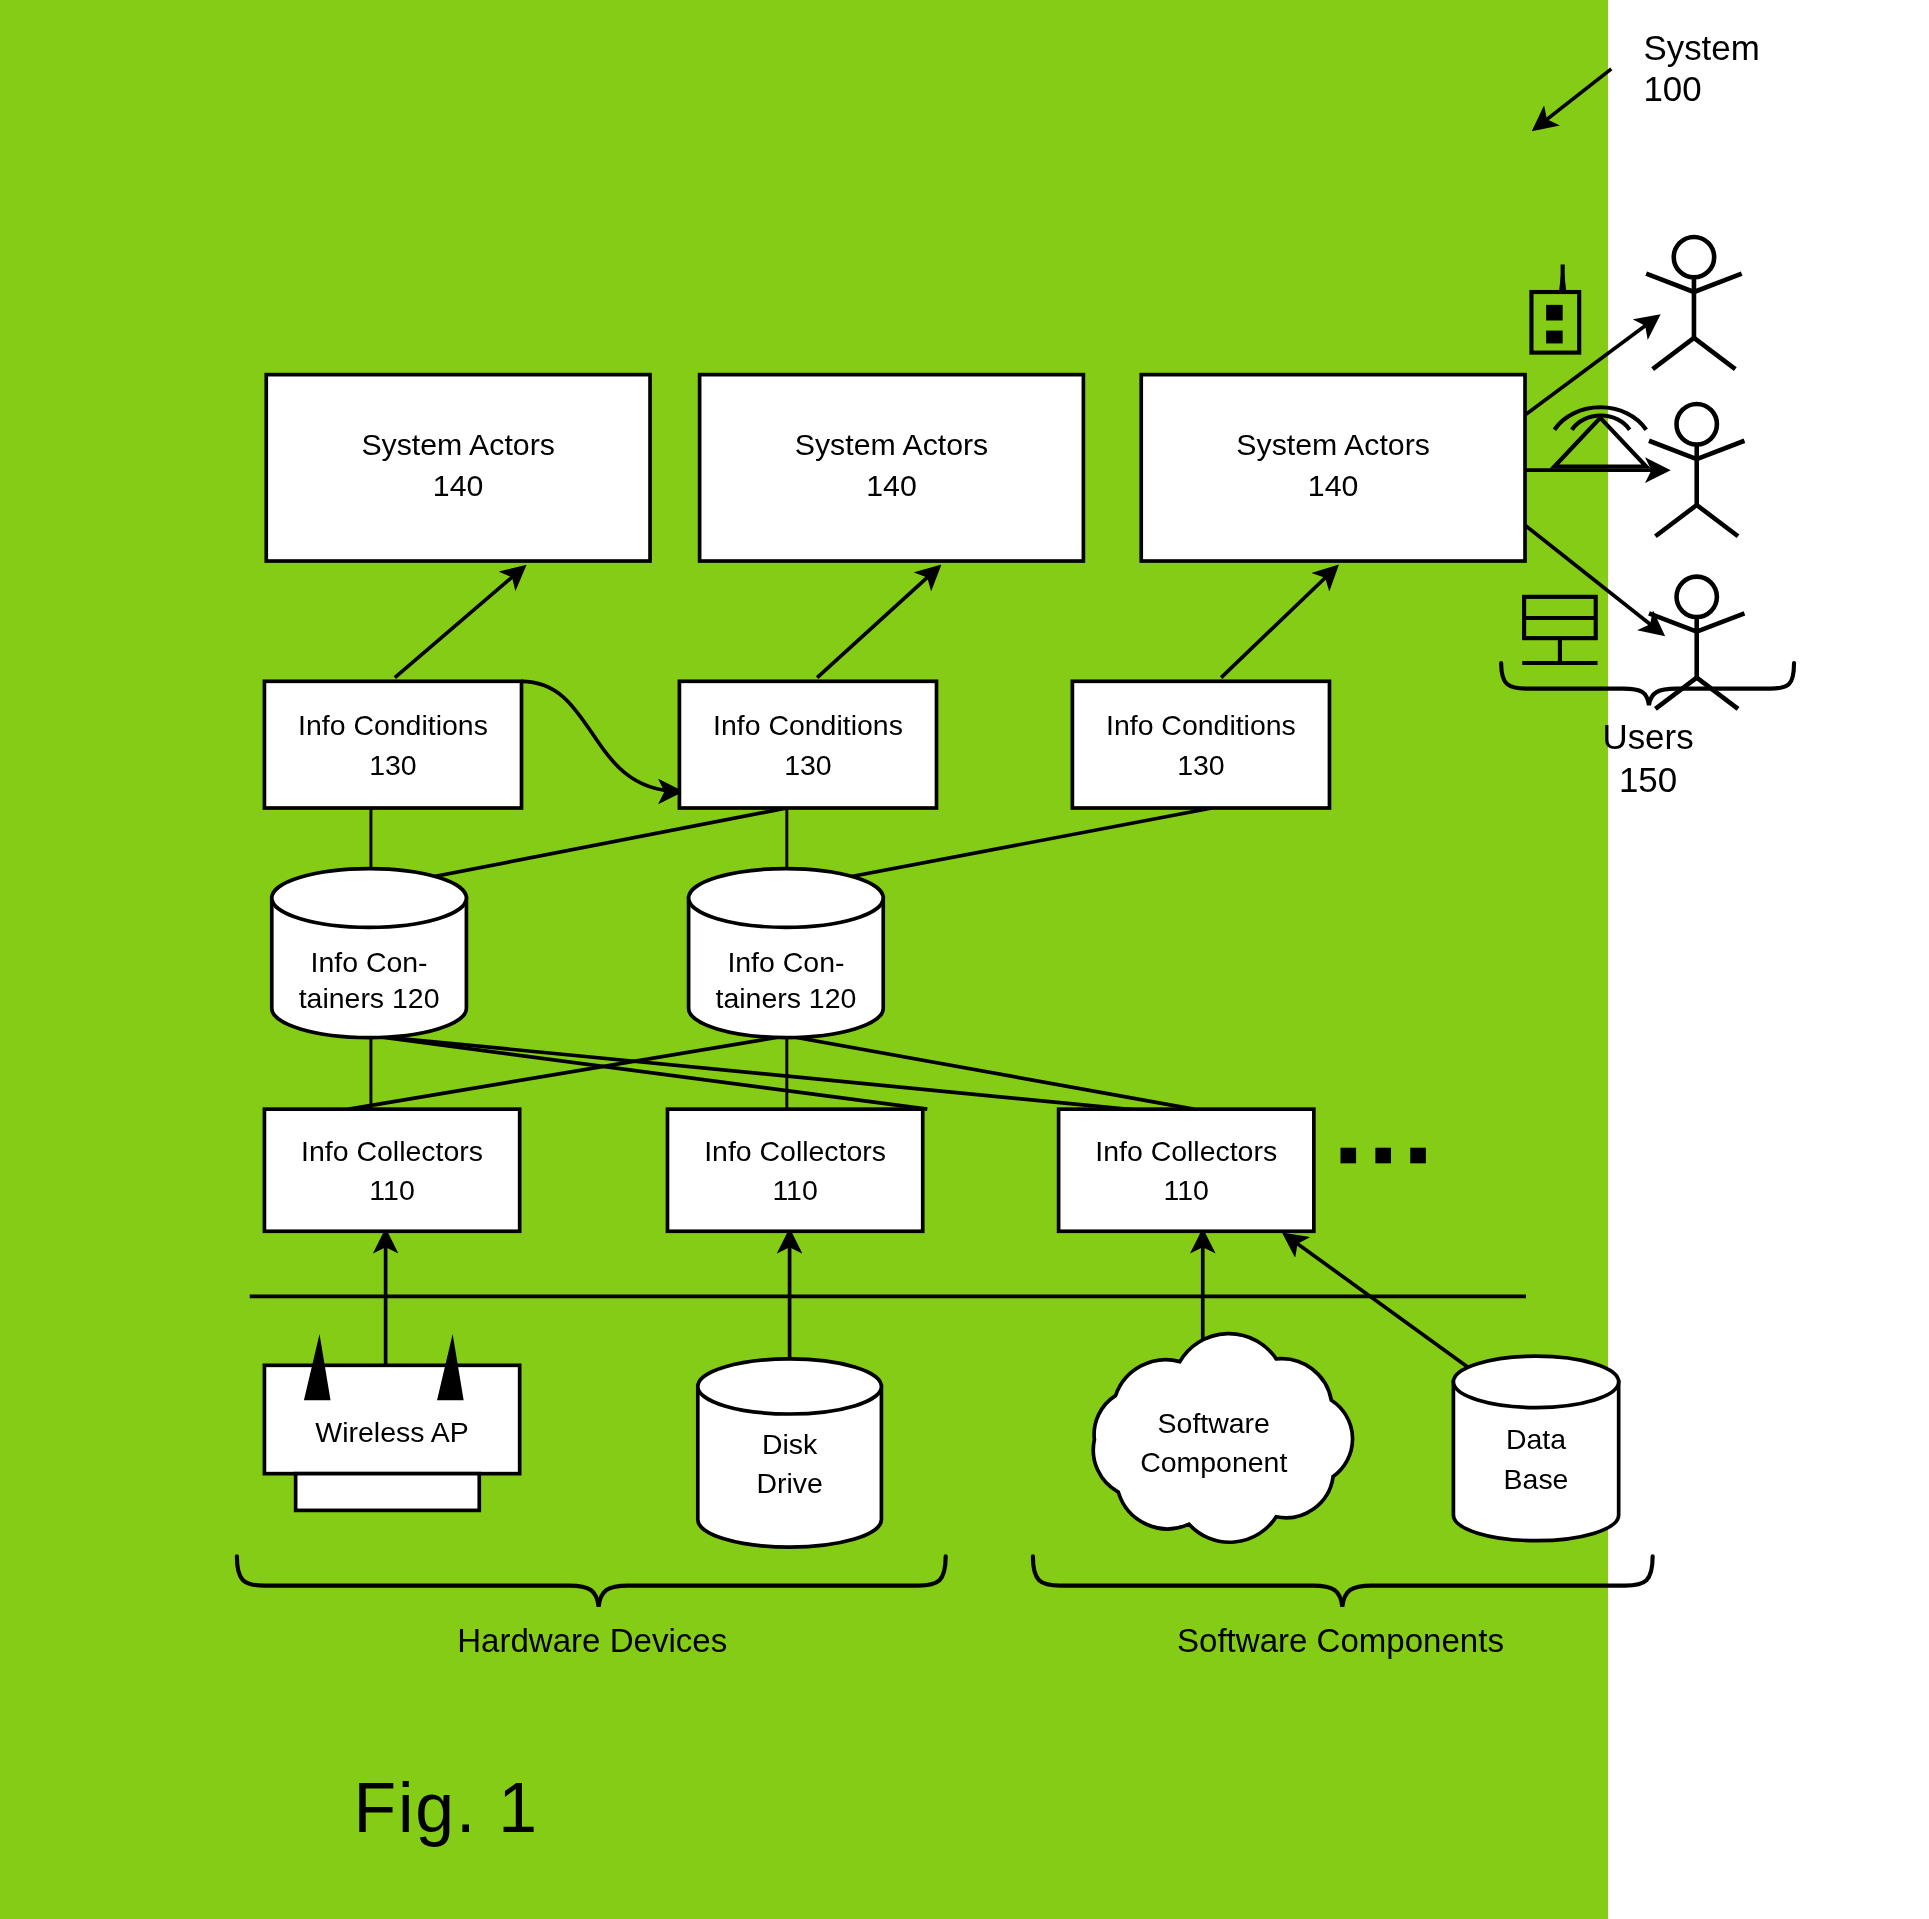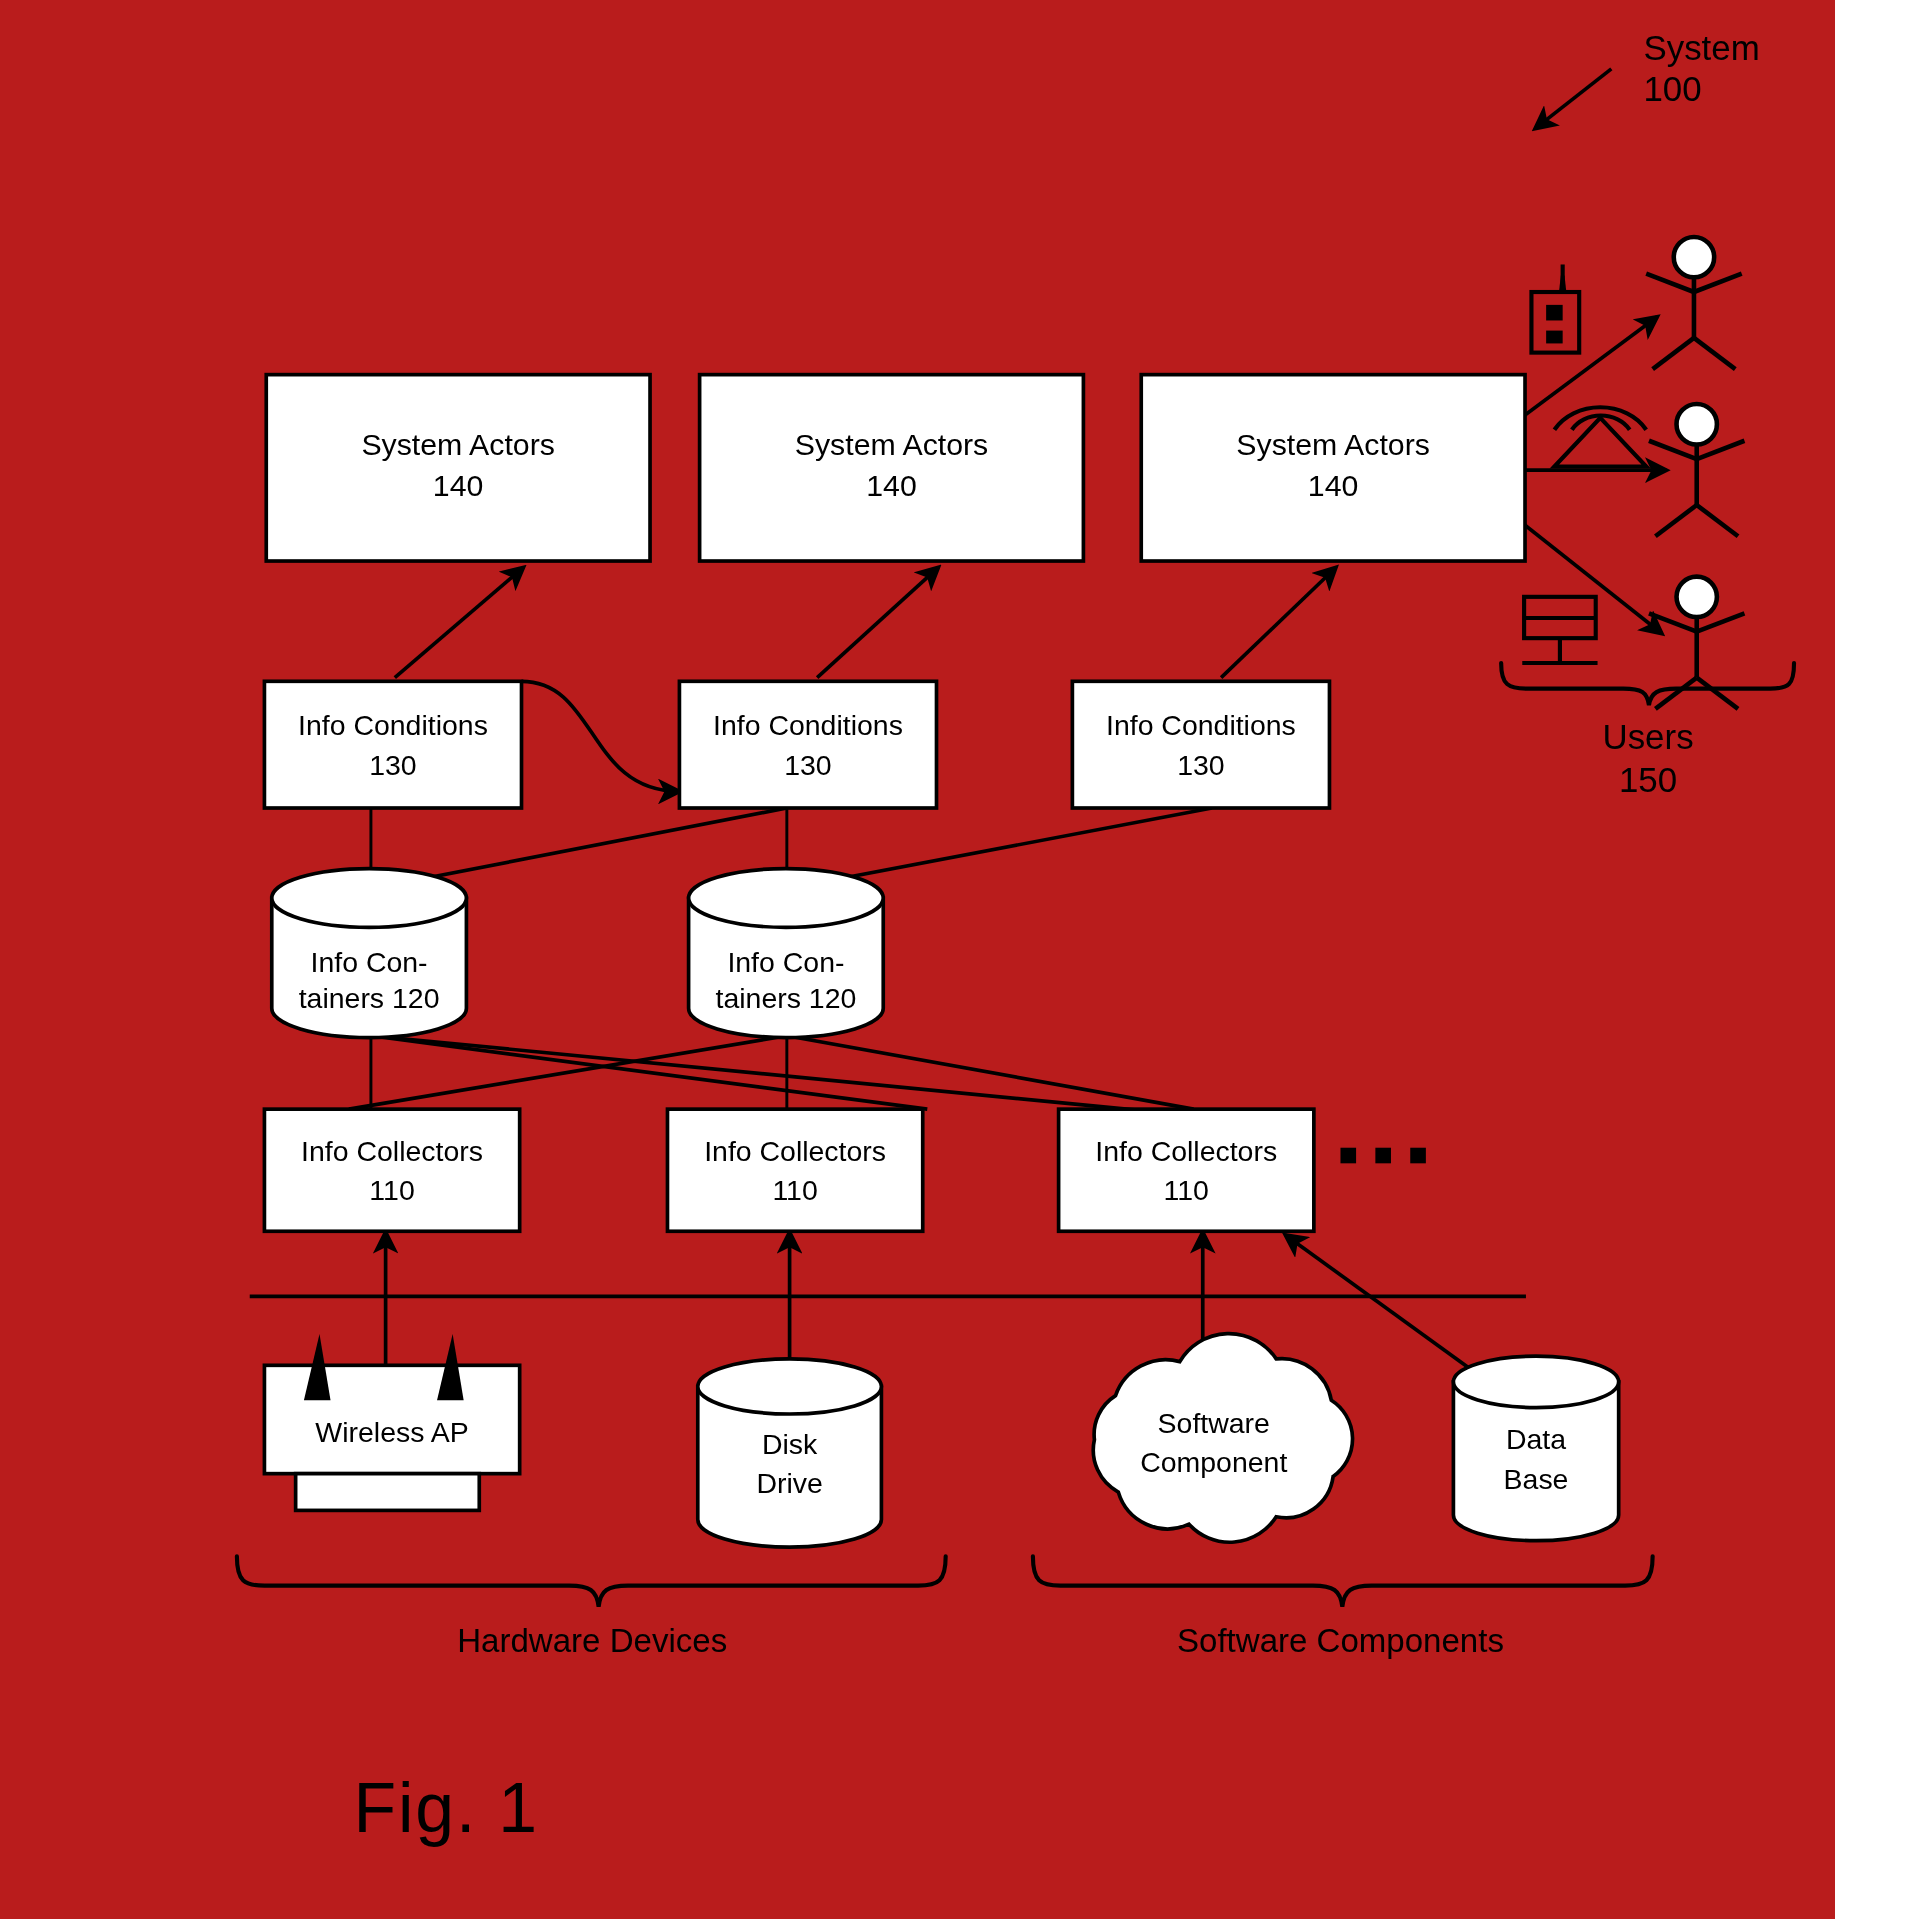--- a/index.html
+++ b/index.html
@@ -9,23 +9,23 @@
   }
   body {
     width: 1929px;
     height: 1919px;
     font-family: "Liberation Sans", sans-serif;
     color: #000000;
     overflow: hidden;
   }
   #figure-root {
     position: relative;
-    width: 1835px;
+    width: 1608px;
     height: 1919px;
-    background: #b91c1c;
+    background: #84cc16;
   }
   svg#diagram {
     position: absolute;
     top: 0;
     left: 0;
     width: 1929px;
     height: 1919px;
     display: block;
   }
   .node-box {

